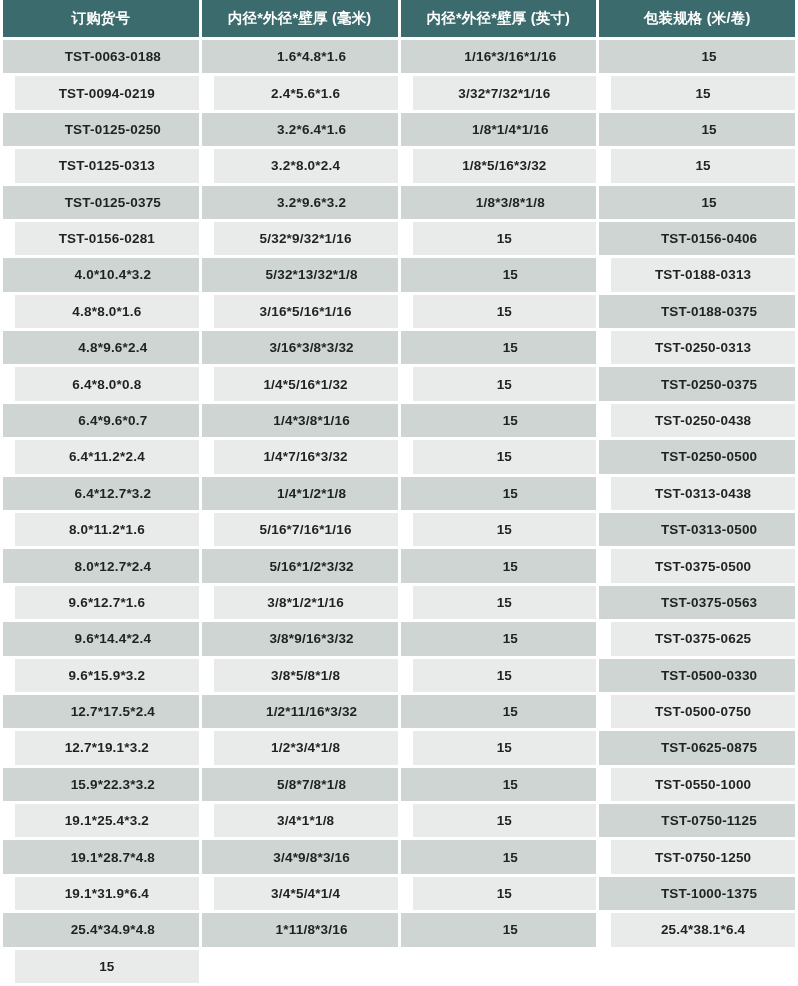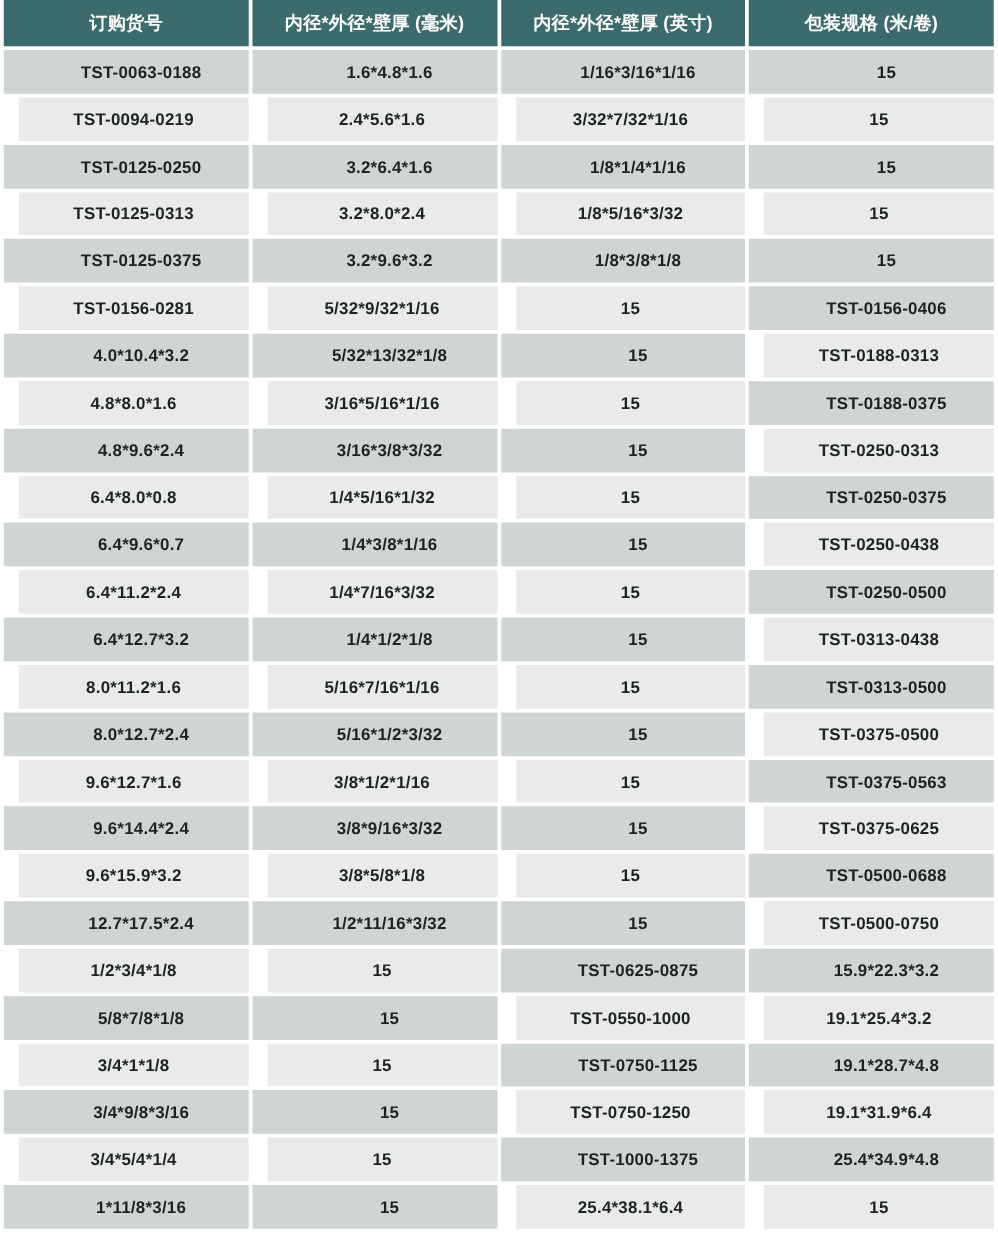--- a/index.html
+++ b/index.html
@@ -116,25 +116,26 @@
     <div class="td even">3/8*1/2*1/16</div>
     <div class="td even">15</div>
     <div class="td odd">TST-0375-0563</div>
     <div class="td odd">9.6*14.4*2.4</div>
     <div class="td odd">3/8*9/16*3/32</div>
     <div class="td odd">15</div>
     <div class="td even">TST-0375-0625</div>
     <div class="td even">9.6*15.9*3.2</div>
     <div class="td even">3/8*5/8*1/8</div>
     <div class="td even">15</div>
-    <div class="td odd">TST-0500-0688</div>
+    <div class="td odd">TST-0500-0330</div>
     <div class="td odd">12.7*17.5*2.4</div>
     <div class="td odd">1/2*11/16*3/32</div>
     <div class="td odd">15</div>
     <div class="td even">TST-0500-0750</div>
+    <div class="td even">12.7*19.1*3.2</div>
     <div class="td even">1/2*3/4*1/8</div>
     <div class="td even">15</div>
     <div class="td odd">TST-0625-0875</div>
     <div class="td odd">15.9*22.3*3.2</div>
     <div class="td odd">5/8*7/8*1/8</div>
     <div class="td odd">15</div>
     <div class="td even">TST-0550-1000</div>
     <div class="td even">19.1*25.4*3.2</div>
     <div class="td even">3/4*1*1/8</div>
     <div class="td even">15</div>

